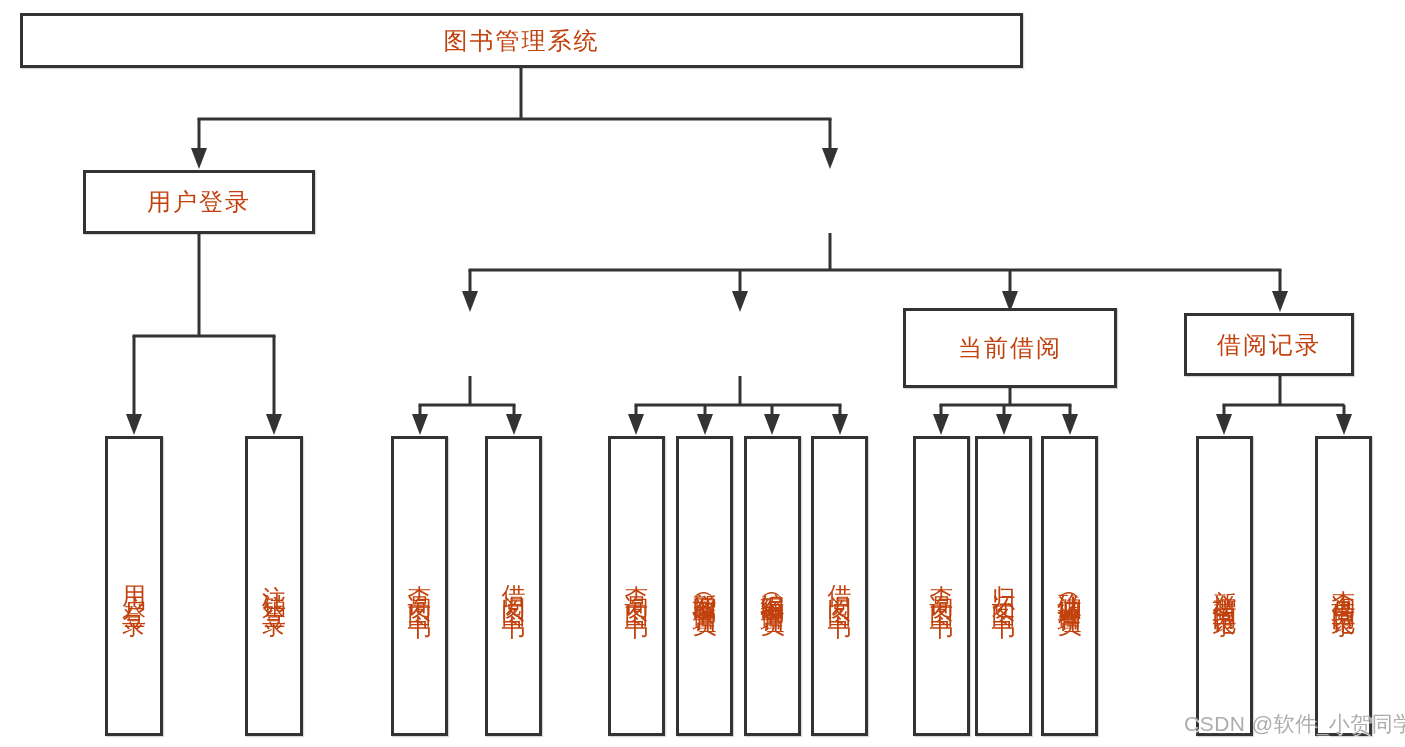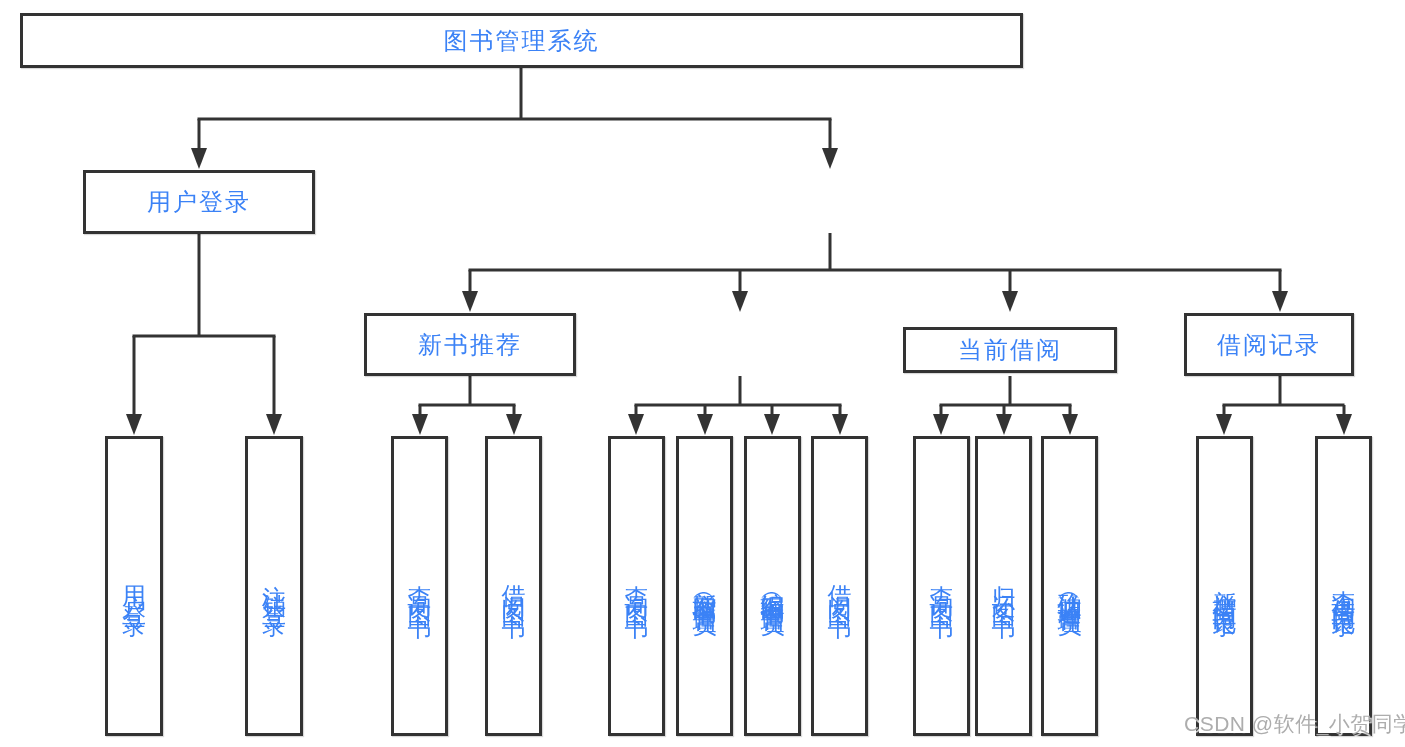--- a/index.html
+++ b/index.html
@@ -15,21 +15,21 @@
     position: absolute;
     left: 0; top: 0;
     width: 1405px; height: 747px;
     z-index: 1;
   }
   .node {
     position: absolute;
     background: #ffffff;
     border: 3px solid #333333;
     box-sizing: border-box;
-    color: #3b82f6;
+    color: #c2410c;
     display: flex;
     align-items: center;
     justify-content: center;
     z-index: 2;
     box-shadow: 1px 1px 1px rgba(0,0,0,0.15);
   }
   .node.h {
     font-size: 24px;
     letter-spacing: 2px;
     white-space: nowrap;
@@ -126,22 +126,21 @@
       <polygon points="1062,414 1078,414 1070,435"></polygon>
       <polygon points="1216,414 1232,414 1224,435"></polygon>
       <polygon points="1336,414 1352,414 1344,435"></polygon>
     </g>
   </svg>
 
   <div class="node h" style="left:20px; top:13px; width:1003px; height:55px;">图书管理系统</div>
 
   <div class="node h" style="left:83px; top:170px; width:232px; height:64px;">用户登录</div>
 
-  <div class="node h" style="left:364px; top:313px; width:212px; height:63px;">新书推荐</div>
-  <div class="node h" style="left:903px; top:327px; width:214px; height:46px;">当前借阅</div>
+  <div class="node h" style="left:903px; top:308px; width:214px; height:80px;">当前借阅</div>
   <div class="node h" style="left:1173px; top:313px; width:170px; height:63px;margin-left:11px;">借阅记录</div>
 
   <div class="node v" style="left: 105px; width: 58px; letter-spacing: 10px;">用户登录</div>
   <div class="node v" style="left: 245px; width: 58px; letter-spacing: 10px;">注销登录</div>
 
   <div class="node v" style="left: 391px; letter-spacing: 10px;">查询图书</div>
   <div class="node v" style="left: 485px; letter-spacing: 10px;">借阅图书</div>
 
   <div class="node v" style="left: 608px; letter-spacing: 10px;">查询图书</div>
   <div class="node v" style="left: 676px; letter-spacing: 3px;">新增图书（管理员）</div>

